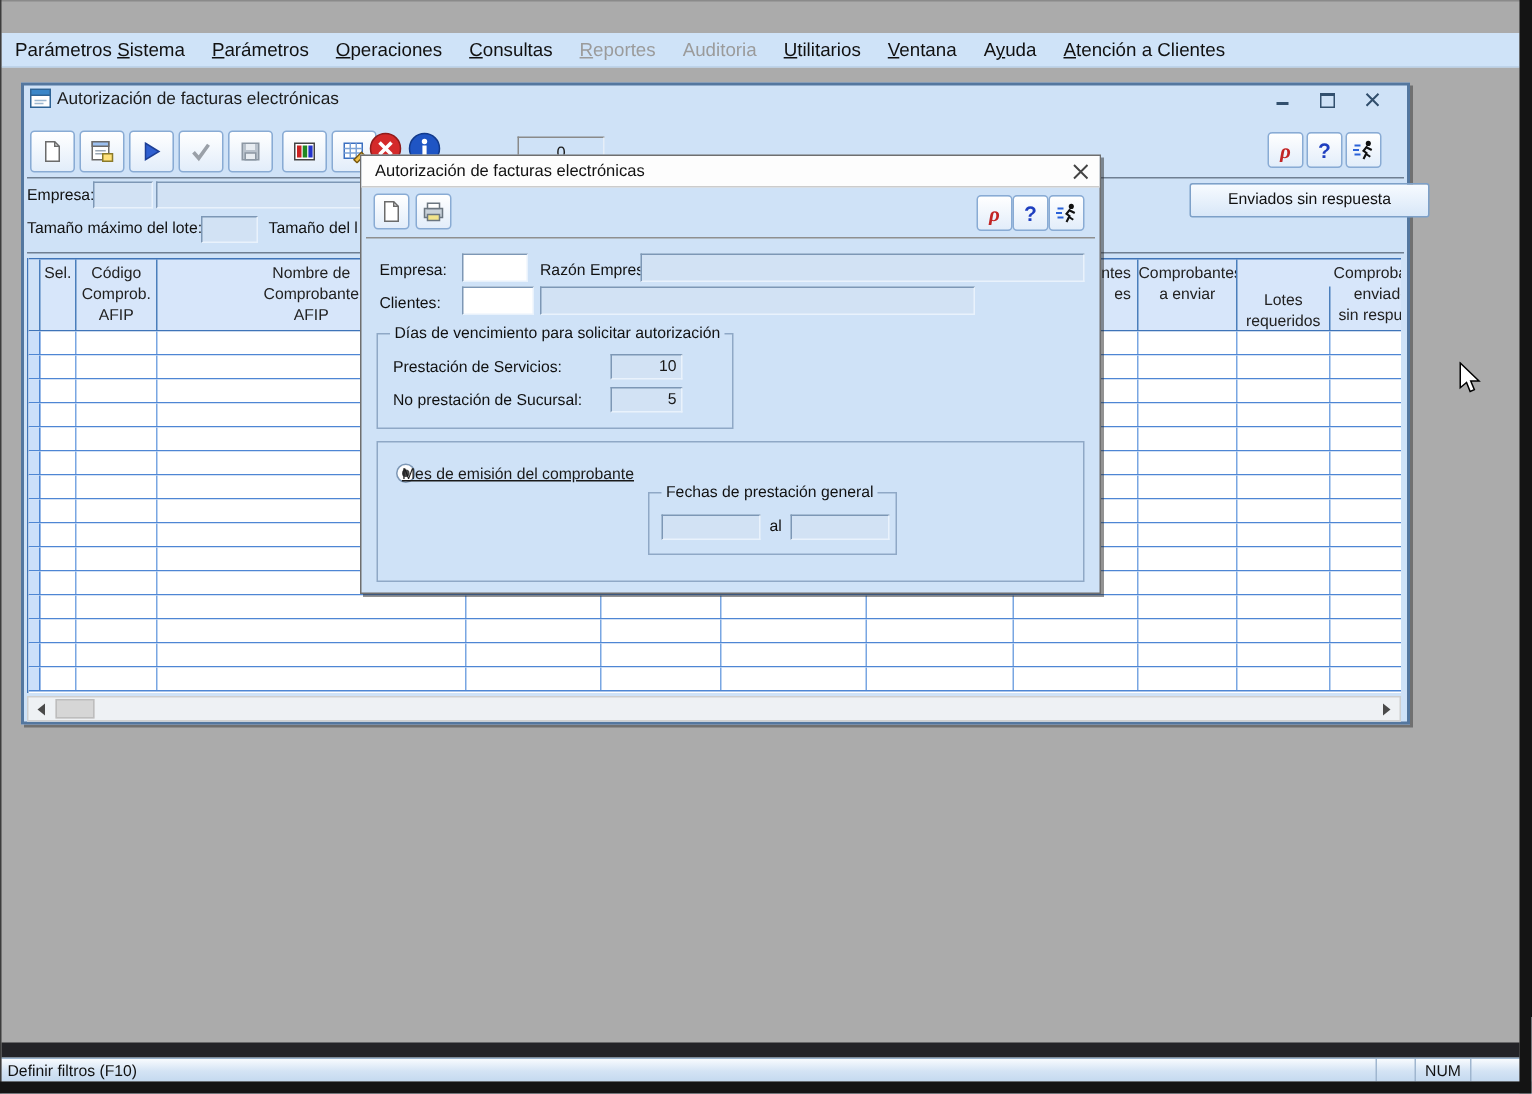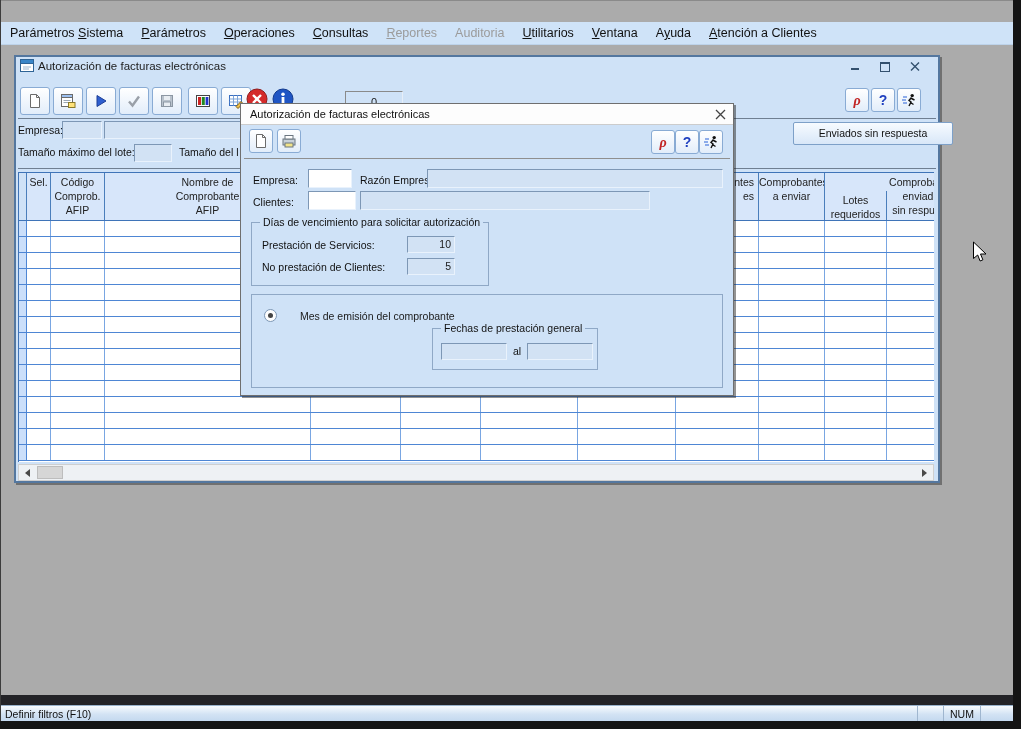--- a/index.html
+++ b/index.html
@@ -84,21 +84,21 @@
   .dlg-title{position:absolute;left:0;top:0;right:0;height:20px;background:#fdfdfd;border-bottom:1px solid #cccccc;}
   .dlg-title-text{position:absolute;left:9px;top:4px;font-size:11px;color:#111;}
   .dlg-close{position:absolute;right:6px;top:4px;width:14px;height:13px;display:flex;align-items:center;justify-content:center;}
   .dlg-sep{position:absolute;left:3px;right:3px;top:54px;border-top:1px solid #8f8f8f;}
   .grp{position:absolute;border:1px solid #8fa8c6;box-sizing:border-box;}
   .grp-label{position:absolute;top:-8px;left:8px;background:#cfe2f7;padding:0 3px;font-size:10.5px;line-height:14px;white-space:nowrap;color:#111;}
   .radio-row{position:relative;height:24px;}
   .radio{position:absolute;left:0;top:2px;width:13px;height:13px;border-radius:50%;background:#fdfdfd;
          border:1px solid #7d97b5;box-sizing:border-box;}
   .radio.sel::after{content:"";position:absolute;left:3px;top:3px;width:5px;height:5px;border-radius:50%;background:#444;}
-  .radio-label{position:absolute;left:36px;top:3px;font-size:10.5px;white-space:nowrap;}
+  .radio-label{position:absolute;left:4px;top:3px;font-size:10.5px;white-space:nowrap;text-decoration:underline;}
 
   
   .darkband{position:absolute;left:1px;right:8px;top:695px;height:10px;background:#232327;z-index:4;}
   .statusbar{position:absolute;left:1px;right:8px;top:705px;height:16px;z-index:4;display:flex;
              background:linear-gradient(#f8fbfe,#d3e3f4 55%,#c4d9ef);border-top:1px solid #98b2cc;box-sizing:border-box;
              font-size:10.5px;color:#111;}
   .sb-left{flex:1;padding:2px 0 0 4px;border-right:1px solid #9fb6cf;}
   .sb-panel{border-right:1px solid #9fb6cf;box-sizing:border-box;padding-top:2px;text-align:center;}
   .sb-p1{width:26px;} .sb-num{width:37px;} .sb-p3{width:32px;border-right:none;}
 
@@ -521,21 +521,21 @@
     <span class="lbl" style="left:119px;top:70px">Razón Empresa:</span>
     <div class="vfield" style="left:186px;top:65px;width:296px;height:19px"></div>
     <span class="lbl" style="left:12px;top:92px">Clientes:</span>
     <div class="vfield wfield" style="left:67px;top:87px;width:48px;height:19px"></div>
     <div class="vfield" style="left:119px;top:87px;width:290px;height:19px"></div>
 
     <div class="grp" style="left:10px;top:118px;width:238px;height:64px">
       <span class="grp-label">Días de vencimiento para solicitar autorización</span>
       <span class="lbl" style="left:10px;top:16px">Prestación de Servicios:</span>
       <div class="vfield num" style="left:155px;top:13px;width:48px;height:17px">10</div>
-      <span class="lbl" style="left:10px;top:38px">No prestación de Clientes:</span>
+      <span class="lbl" style="left:10px;top:38px">No prestación de Sucursal:</span>
       <div class="vfield num" style="left:155px;top:35px;width:48px;height:17px">5</div>
     </div>
 
     <div class="grp" style="left:10px;top:190px;width:472px;height:94px">
       <div style="position:absolute;left:12px;top:12px;right:300px">
           <div class="radio-row">
             <span class="radio sel"></span>
             <span class="radio-label">Mes de emisión del comprobante</span>
           </div>
         </div>

